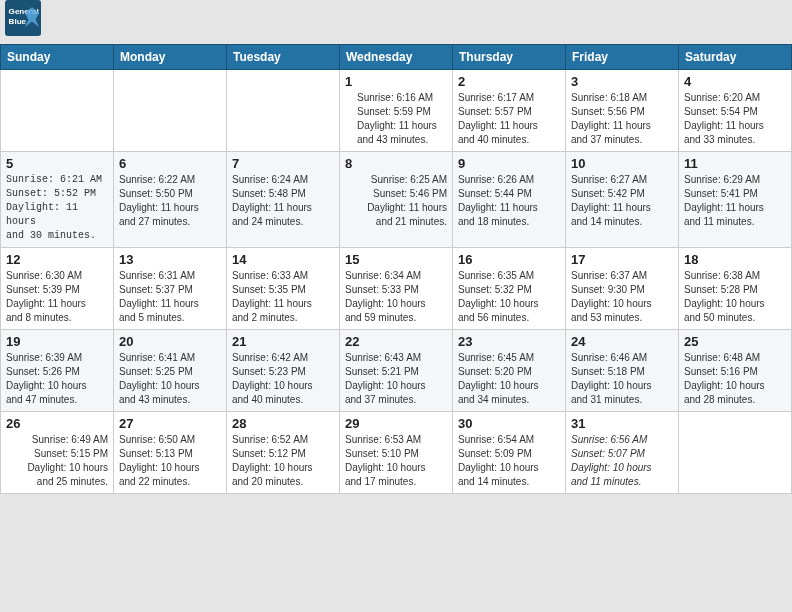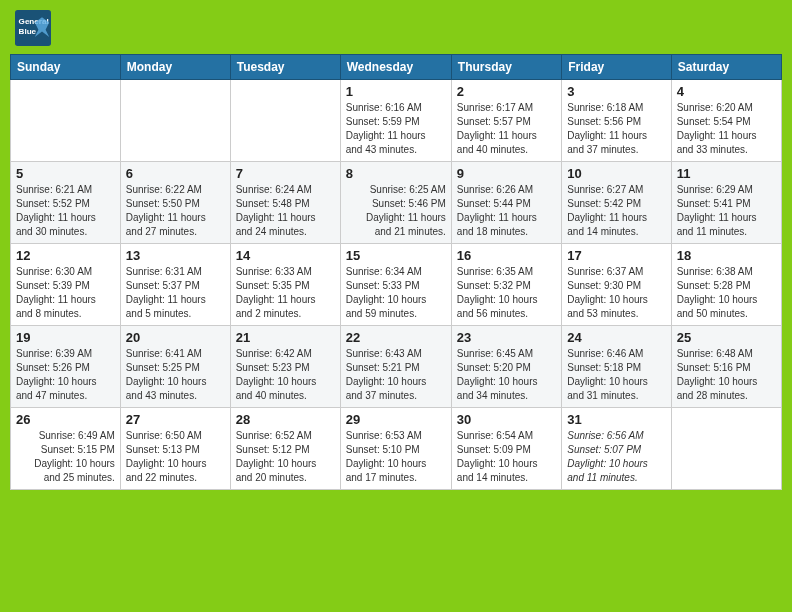--- a/index.html
+++ b/index.html
@@ -5,22 +5,21 @@
     * { box-sizing: border-box; margin: 0; padding: 0; }
     body {
       font-family: Arial, sans-serif;
       background: #fff;
       width: 792px;
       min-height: 612px;
     }
     .page {
       width: 792px;
       min-height: 612px;
-      background: #84cc16;
-      padding: 10px;
+      background: #e5e5e5;
     }
     .header {
       display: flex;
       justify-content: space-between;
       align-items: flex-start;
       margin-bottom: 8px;
       padding: 0 5px;
     }
     .logo {
       display: flex;
@@ -127,21 +126,21 @@
           <th>Saturday</th>
         </tr>
     </thead>
     <tbody id="calendar-body">
     <tr>
           <td class="empty-cell"></td>
           <td class="empty-cell"></td>
           <td class="empty-cell"></td>
           <td>
             <span class="day-num">1</span>
-            <div class="day-info" style="white-space: pre-line;">Sunrise: 6:16 AM
+            <div class="day-info" style="white-space: pre-line; margin-left: 12px;">Sunrise: 6:16 AM
 Sunset: 5:59 PM
 Daylight: 11 hours
 and 43 minutes.</div>
           </td>
           <td>
             <span class="day-num">2</span>
             <div class="day-info" style="white-space: pre-line;">Sunrise: 6:17 AM
 Sunset: 5:57 PM
 Daylight: 11 hours
 and 40 minutes.</div>
@@ -157,21 +156,21 @@
             <span class="day-num">4</span>
             <div class="day-info" style="white-space: pre-line;">Sunrise: 6:20 AM
 Sunset: 5:54 PM
 Daylight: 11 hours
 and 33 minutes.</div>
           </td>
         </tr>
         <tr>
           <td class="alt-row">
             <span class="day-num">5</span>
-            <div class="day-info" style="white-space: pre-line;">Sunrise: 6:21 AM
+            <div class="day-info" style="white-space: pre-line; font-family: Liberation Mono, monospace;">Sunrise: 6:21 AM
 Sunset: 5:52 PM
 Daylight: 11 hours
 and 30 minutes.</div>
           </td>
           <td class="alt-row">
             <span class="day-num">6</span>
             <div class="day-info" style="white-space: pre-line;">Sunrise: 6:22 AM
 Sunset: 5:50 PM
 Daylight: 11 hours
 and 27 minutes.</div>

